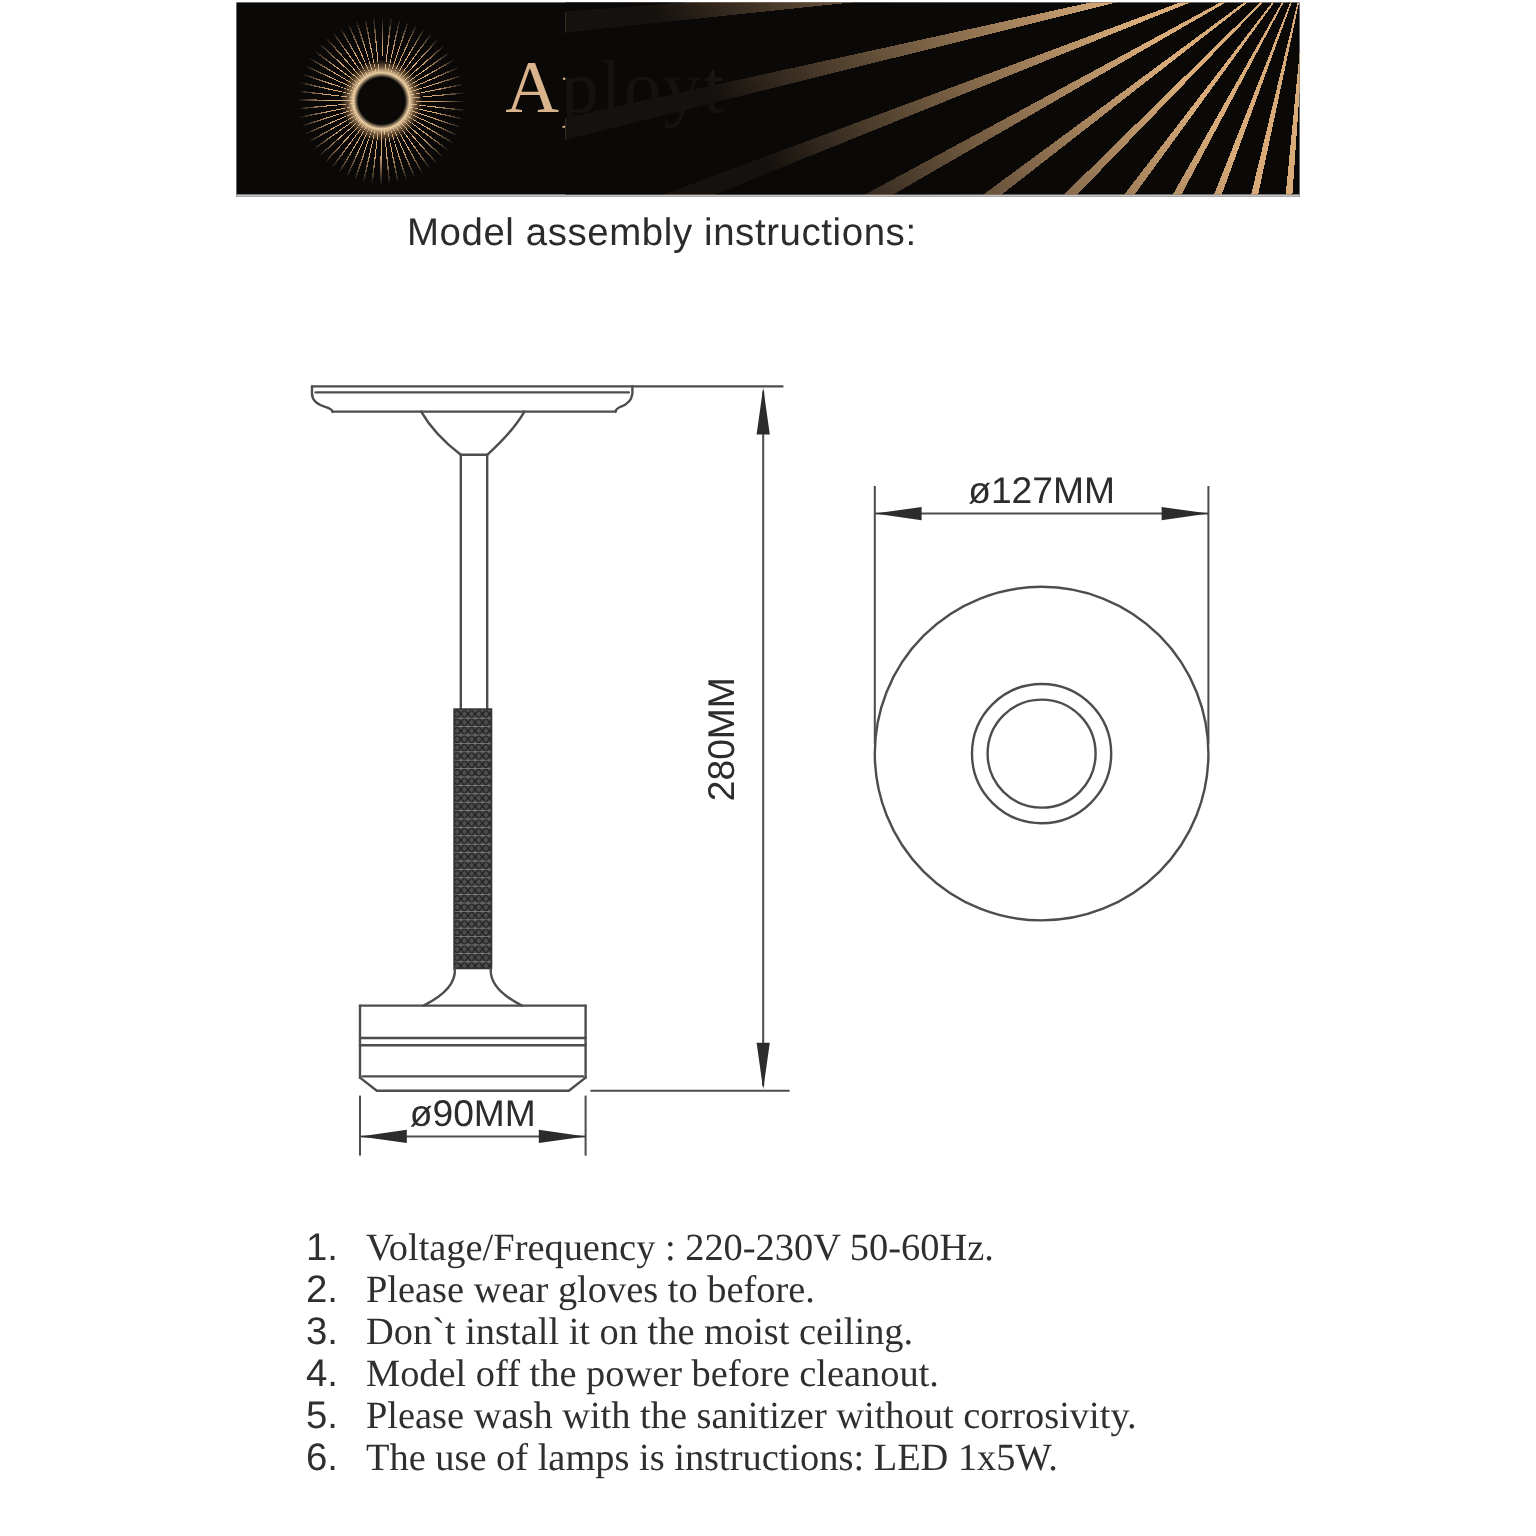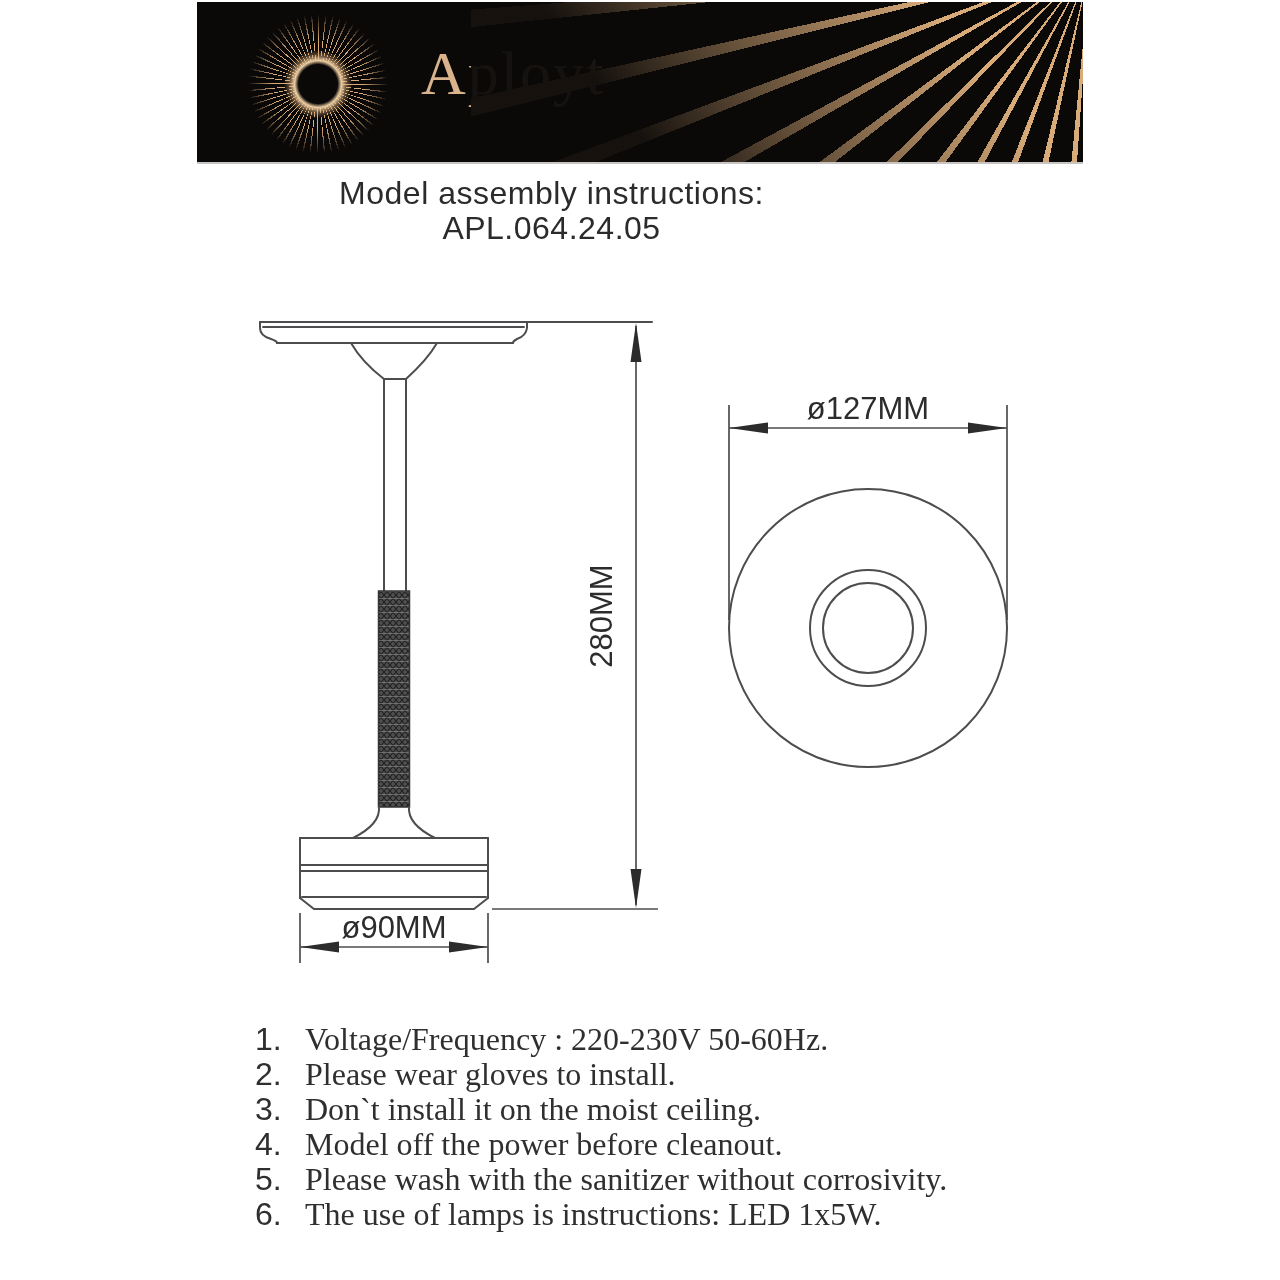--- a/index.html
+++ b/index.html
@@ -50,21 +50,20 @@
 <body>
 
 <div class="banner">
   <div class="starburst"></div>
   <div class="brand">Aployt</div>
   <div class="fan"></div>
 </div>
 
 <div class="doc-title">
   <div>Model assembly instructions:</div>
-  <div>APL.064.24.05</div>
 </div>
 
 <svg class="drawing" viewBox="0 0 1280 1280">
   <defs>
     <pattern id="knurl" width="6" height="7" patternUnits="userSpaceOnUse">
       <rect width="6" height="7" fill="#4e4e4e"></rect>
       <path d="M0,0 L6,7 M6,0 L0,7" stroke="#1f1f1f" stroke-width="1.1" fill="none"></path>
       <path d="M0,3.5 H6" stroke="#8a8a8a" stroke-width="0.6" fill="none"></path>
     </pattern>
   </defs>
@@ -137,21 +136,21 @@
   </g>
 </svg>
 
 <div class="list">
   <div class="row">
     <span class="num">1.</span>
     <span class="txt">Voltage/Frequency : 220-230V 50-60Hz.</span>
   </div>
   <div class="row">
     <span class="num">2.</span>
-    <span class="txt">Please wear gloves to install.</span>
+    <span class="txt">Please wear gloves to before.</span>
   </div>
   <div class="row">
     <span class="num">3.</span>
     <span class="txt">Don`t install it on the moist ceiling.</span>
   </div>
   <div class="row">
     <span class="num">4.</span>
     <span class="txt">Model off the power before cleanout.</span>
   </div>
   <div class="row">

